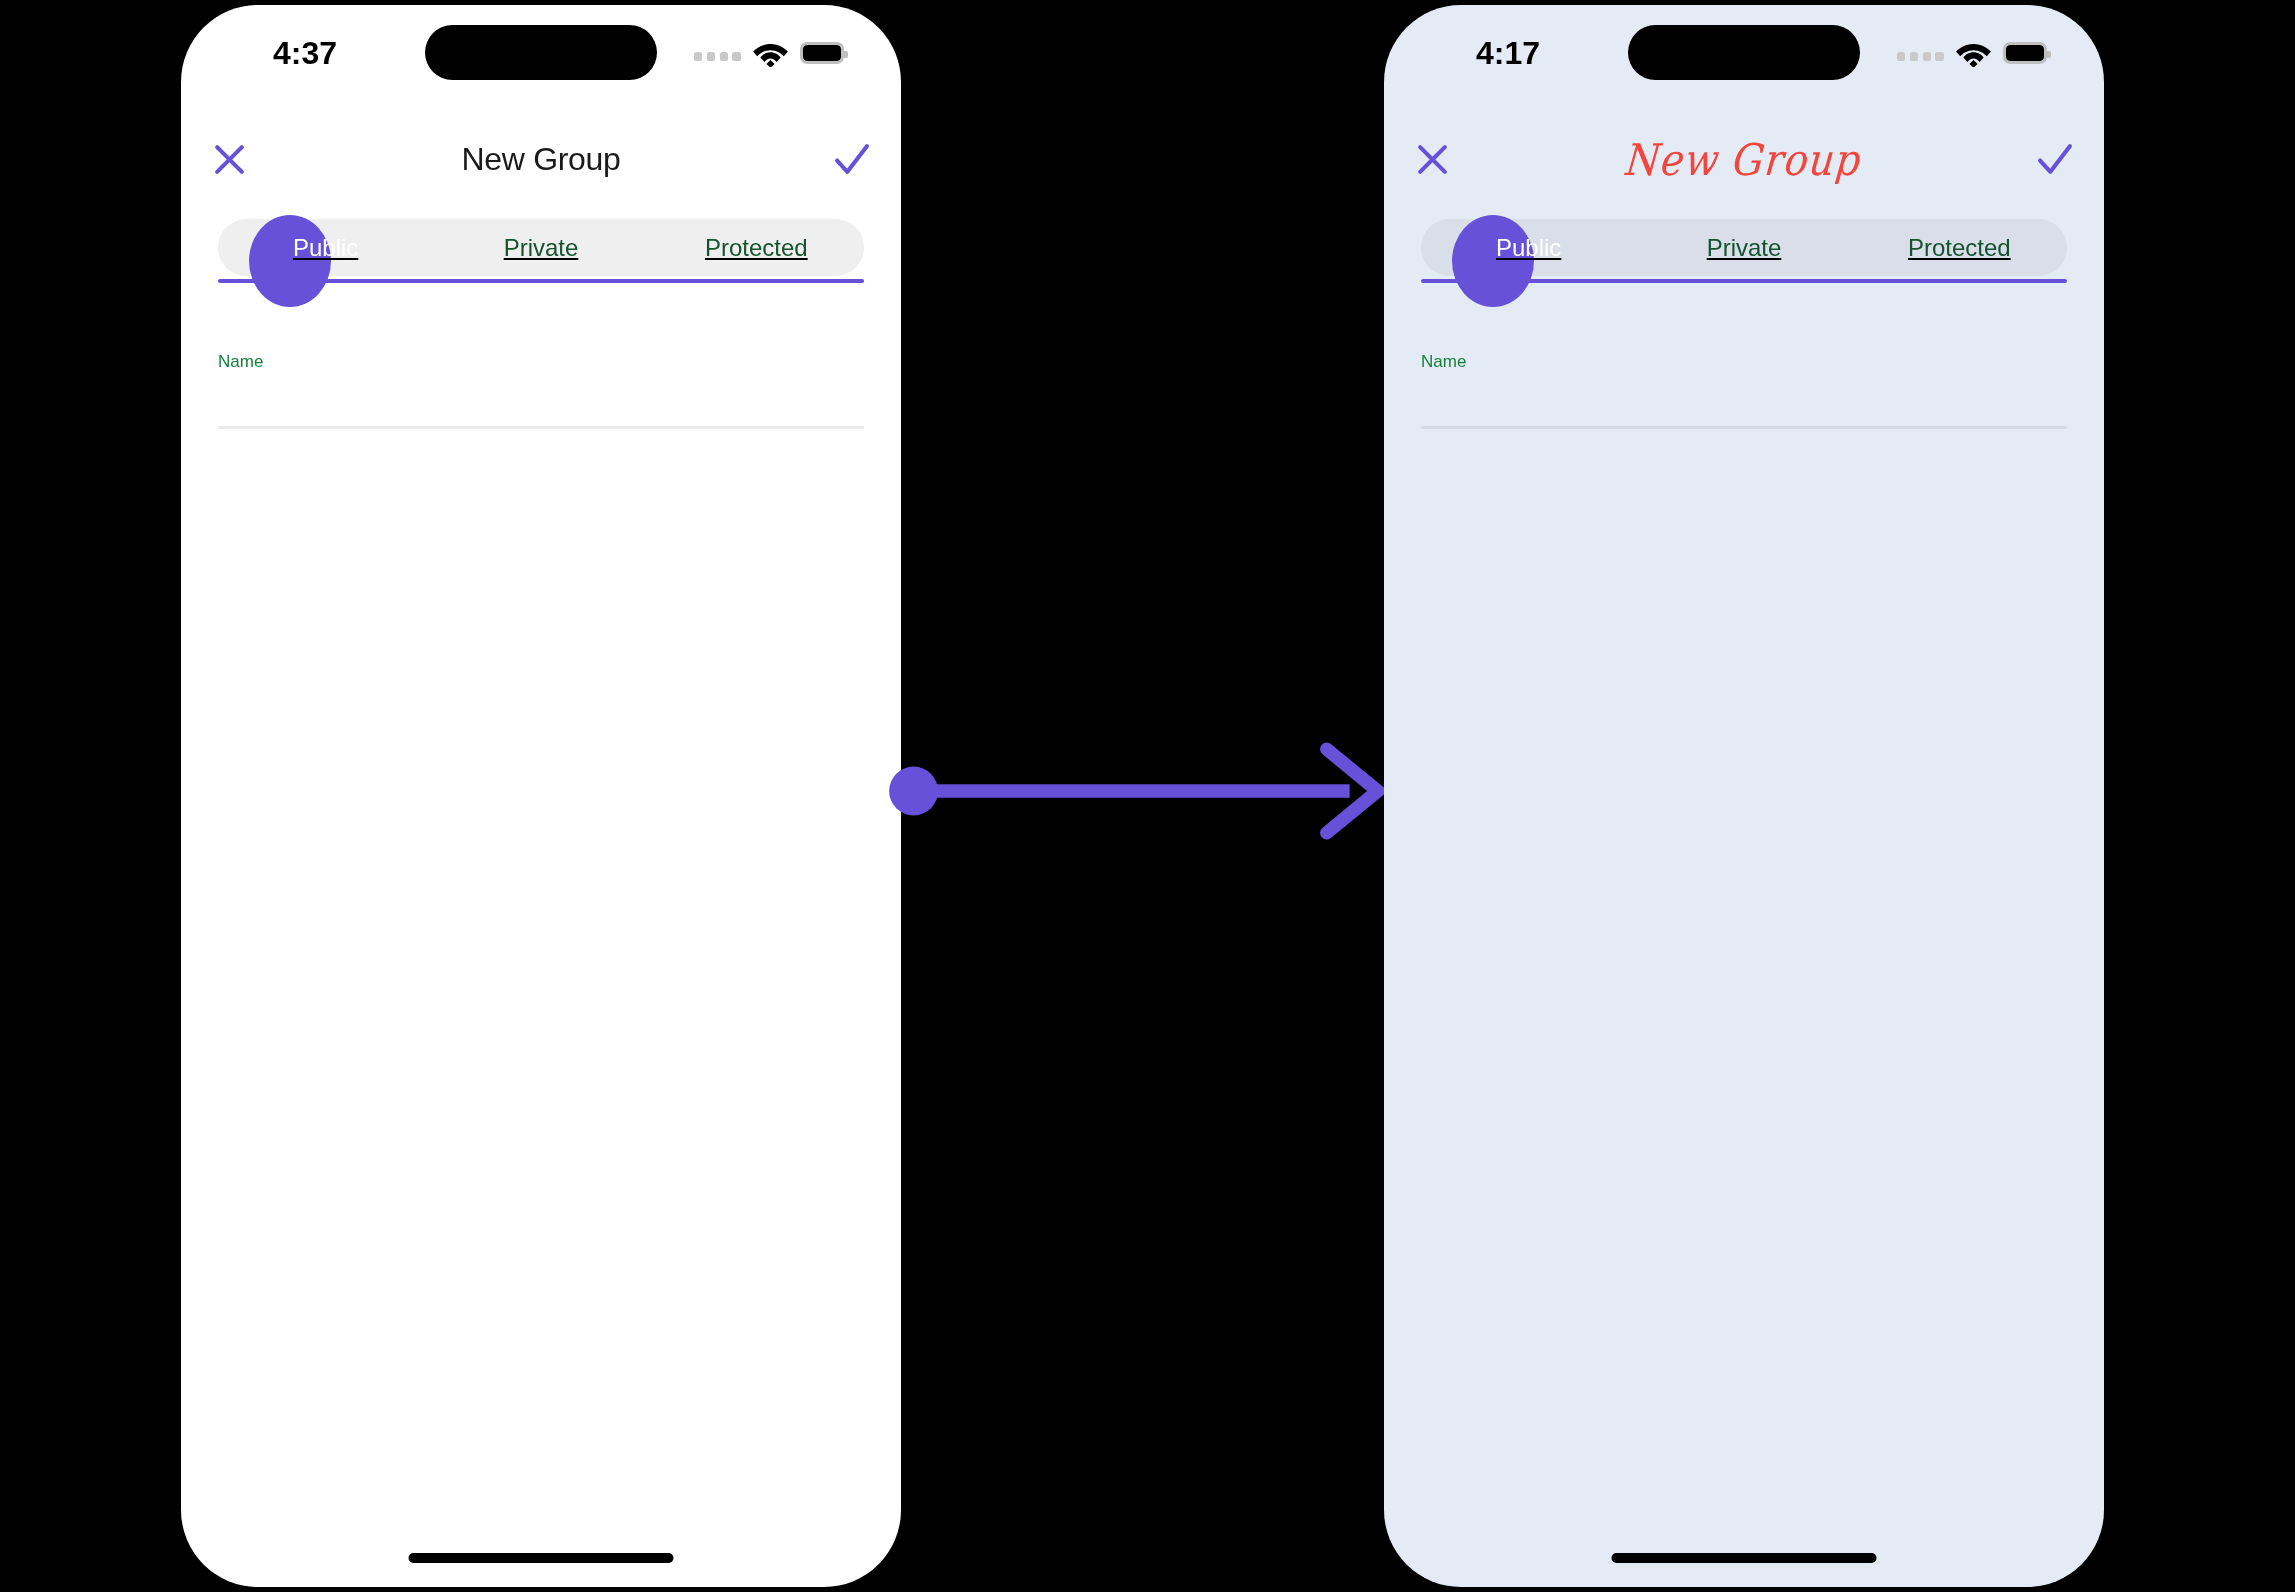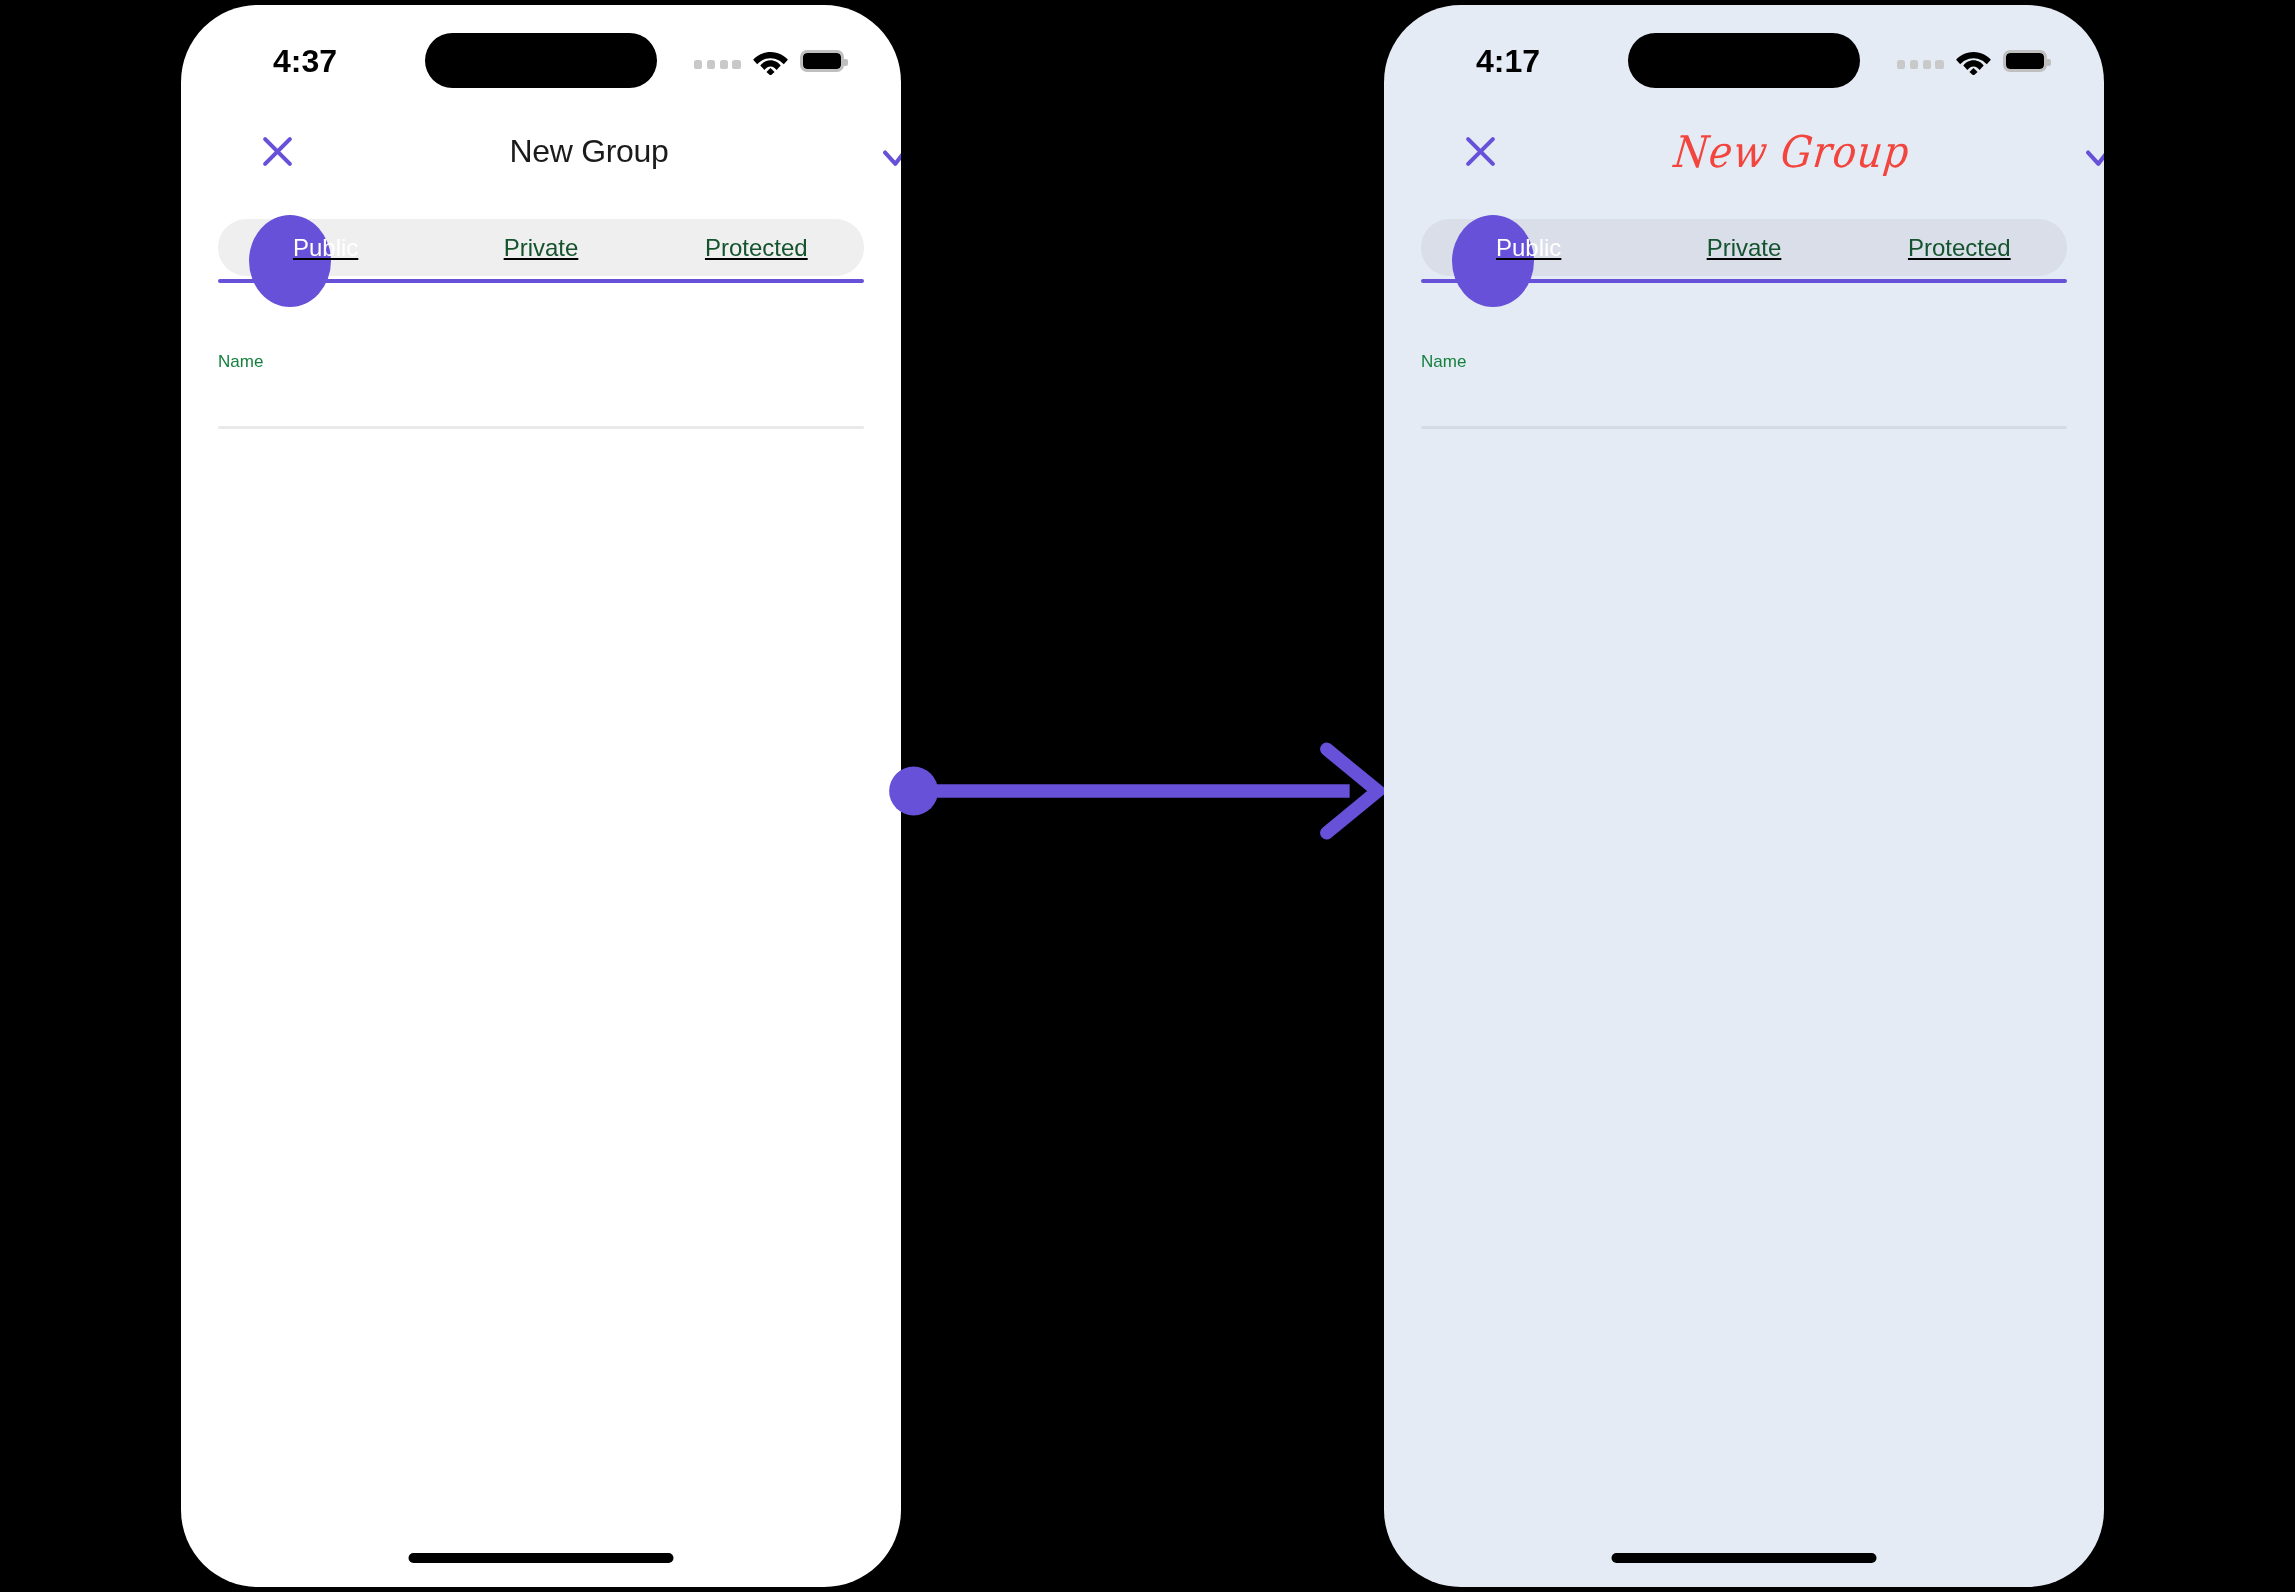--- a/index.html
+++ b/index.html
@@ -34,21 +34,21 @@
     top: 5.1px;
     width: 720px;
     height: 1582px;
     background: #E5EBF5;
   }
 
   
   .statusbar {
     position: absolute;
     left: 0;
-    top: 8px;
+    top: 0;
     width: 100%;
     height: 89px;
     text-decoration: underline;
   }
   .island {
     position: absolute;
     left: 50%;
     transform: translateX(-50%);
     top: 20.4px;
     width: 232px;
@@ -106,24 +106,23 @@
     width: 3.6px;
     height: 7.1px;
     border-radius: 0 2px 2px 0;
     background: #BFBFBF;
   }
 
   
   .navbar {
     position: absolute;
     left: 0;
-    top: 116px;
+    top: 124px;
     width: 100%;
     height: 61px;
-    margin-left: 48px;
   }
   .nav-close, .nav-done {
     position: absolute;
     top: 0;
     width: 61px;
     height: 61px;
     display: flex;
     align-items: center;
     justify-content: center;
   }

